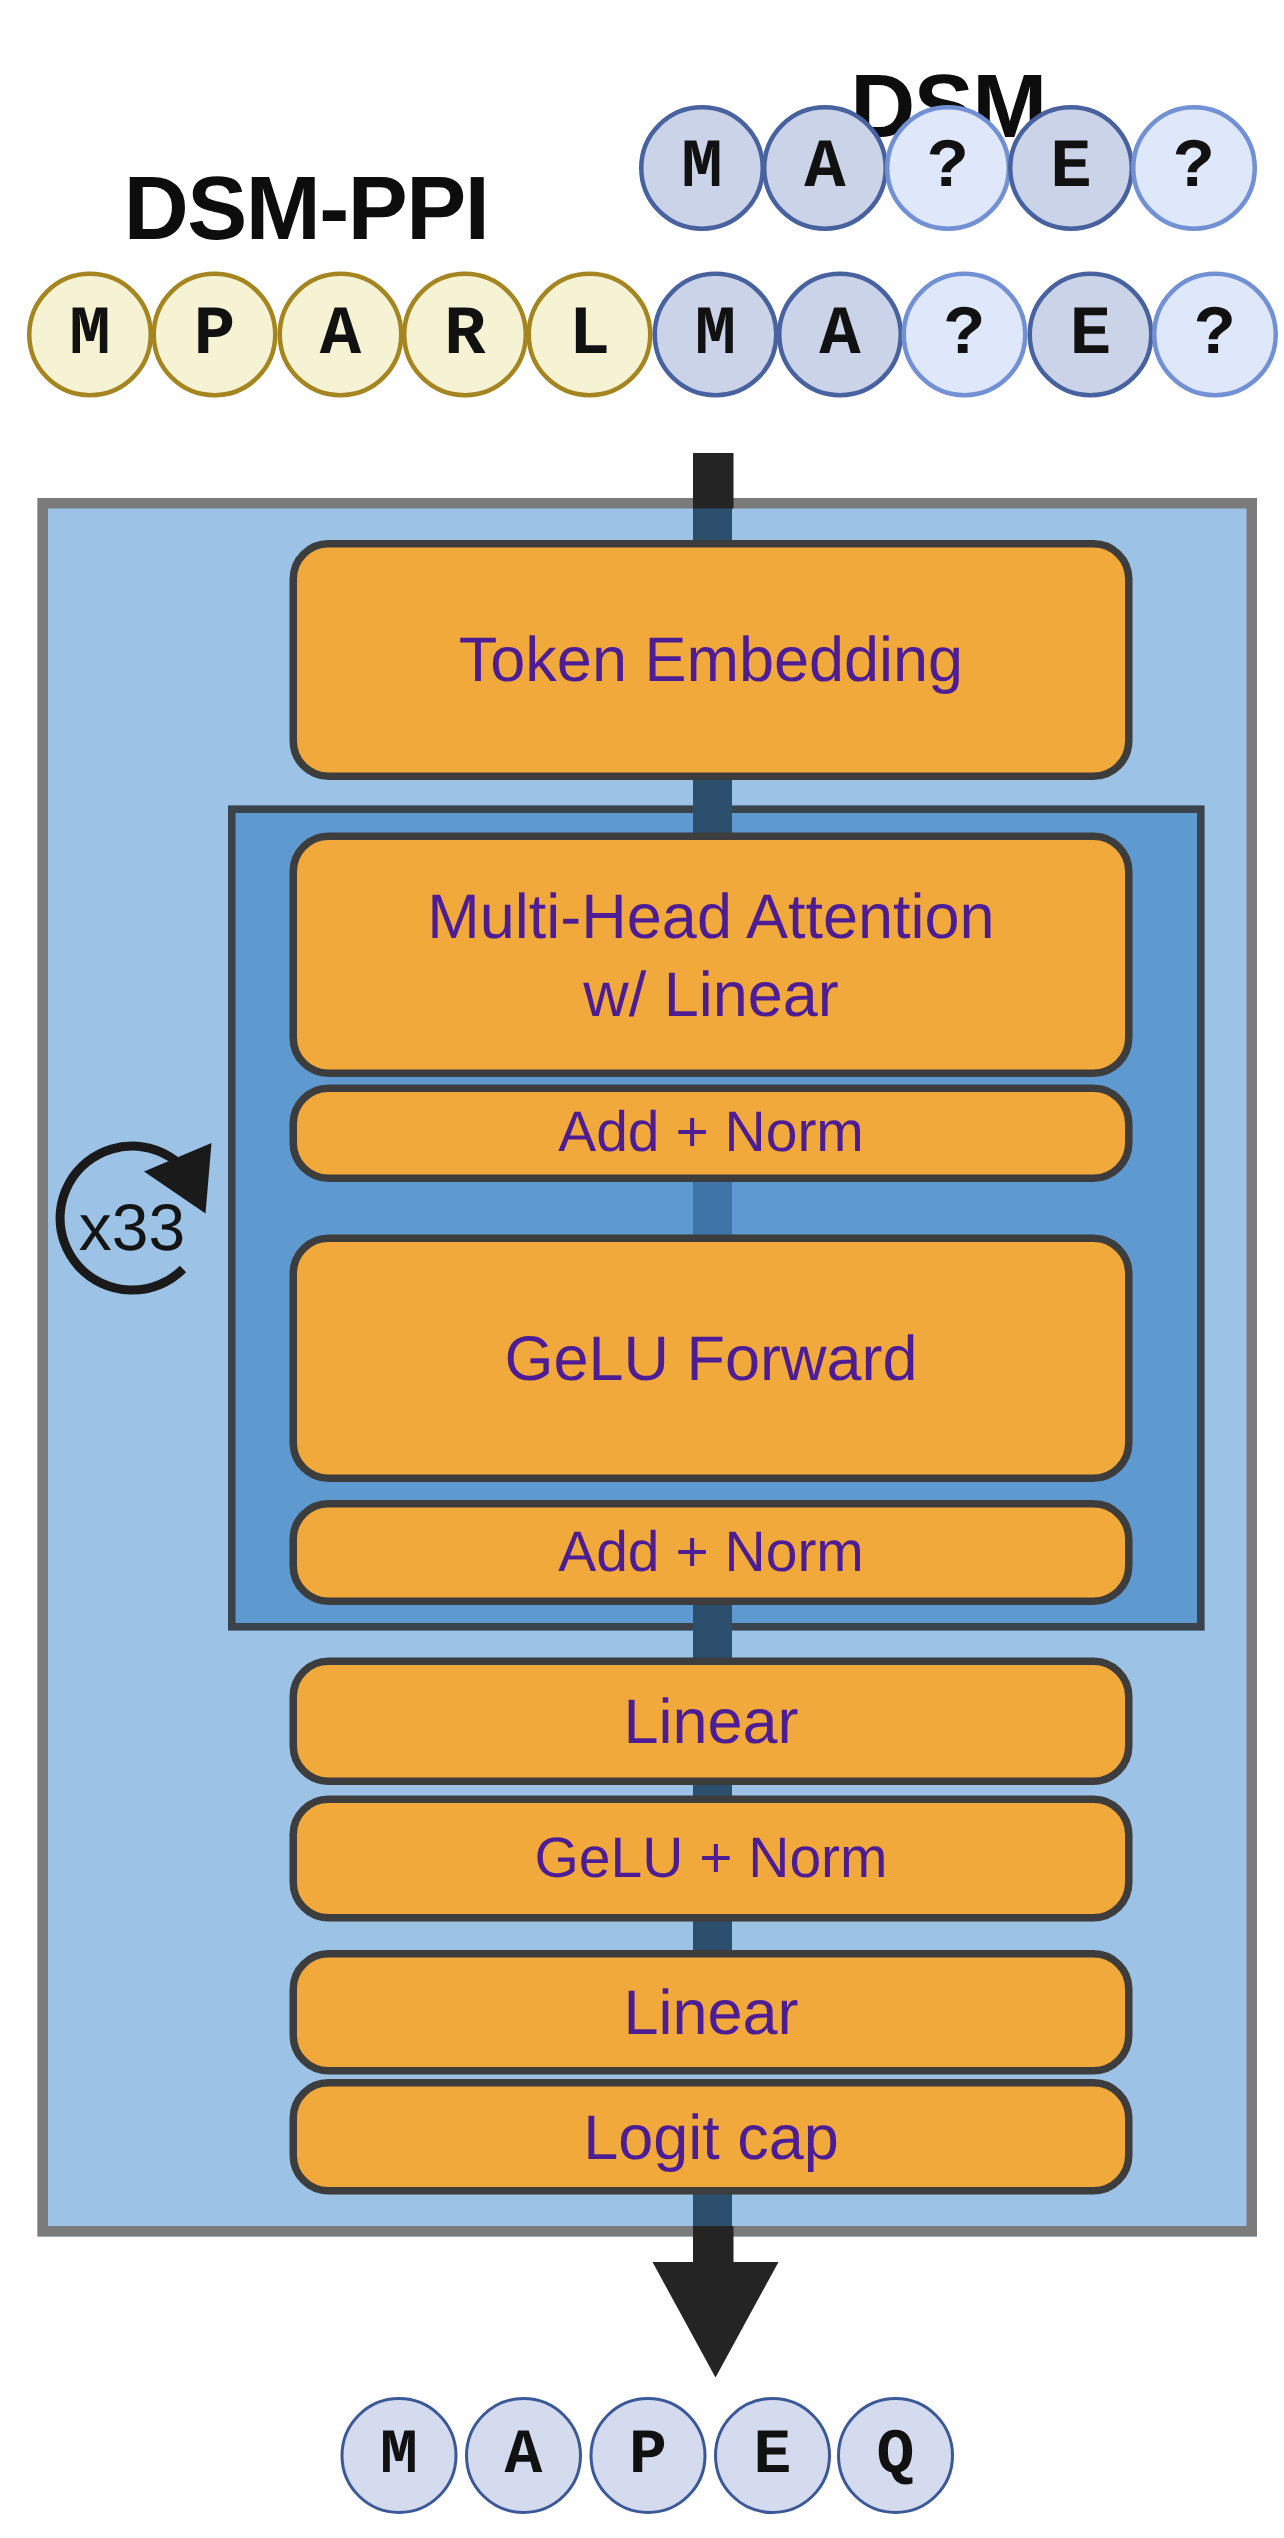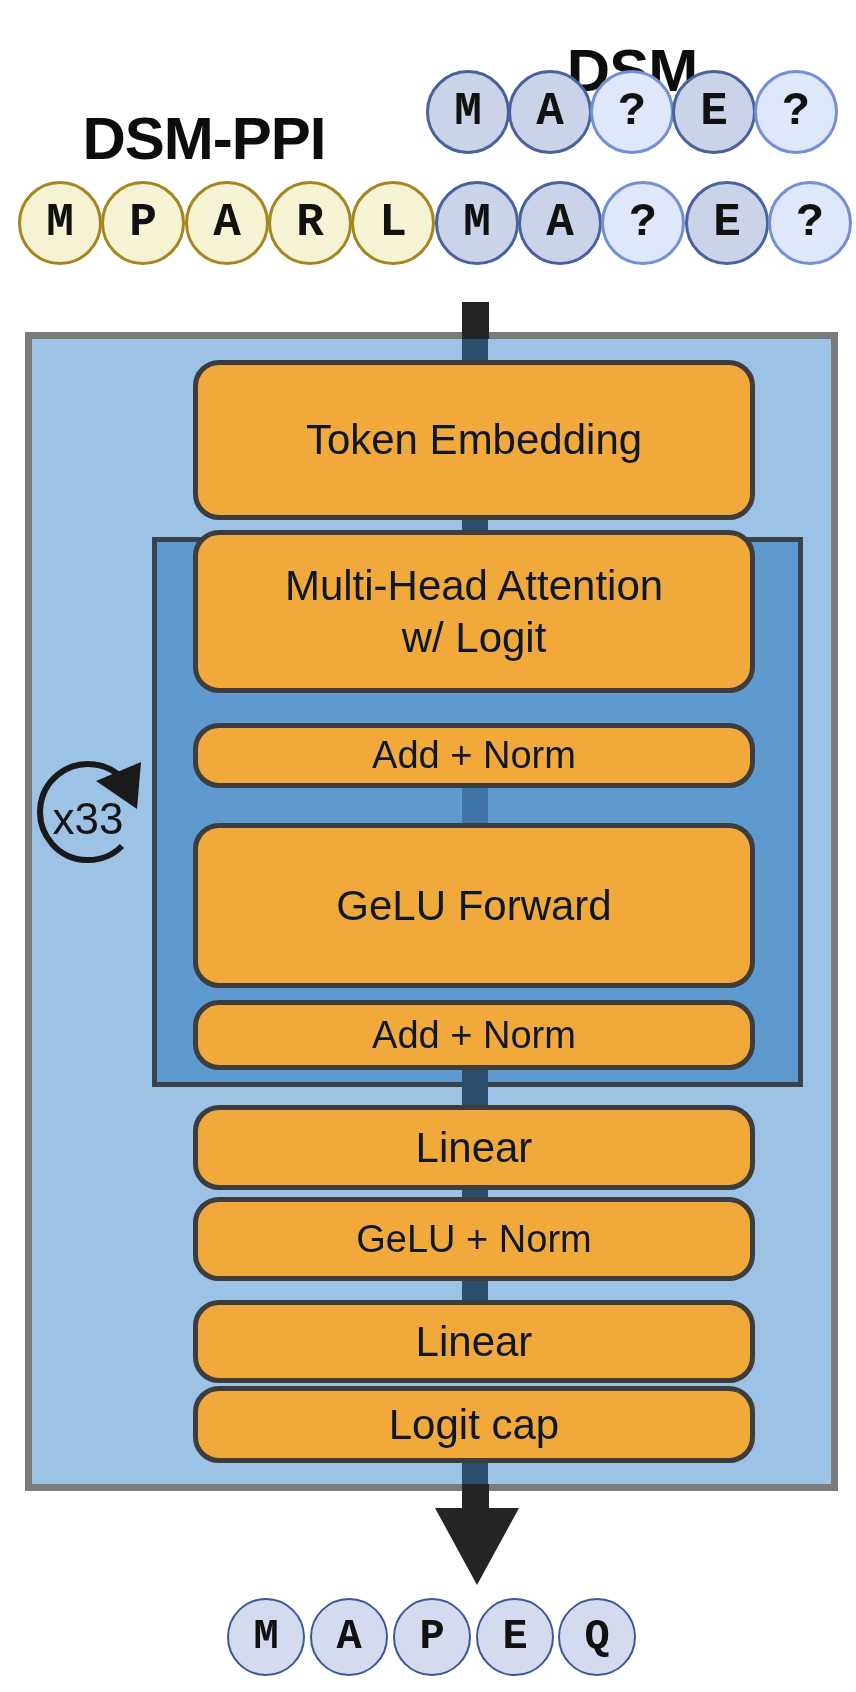--- a/index.html
+++ b/index.html
@@ -39,21 +39,21 @@
              box-sizing:border-box;background:var(--inner-fill);
              border:5px solid var(--inner-border);z-index:2;}
 
   .conn{position:absolute;left:462px;width:26px;z-index:3;}
   .conn.teal{background:var(--teal);}
   .conn.mid{background:var(--midblue);}
 
   .oblock{position:absolute;left:193px;width:562px;box-sizing:border-box;
           background:var(--orange-fill);border:5px solid var(--orange-border);
           border-radius:26px;z-index:4;display:flex;flex-direction:column;
-          align-items:center;justify-content:center;color:#0f172a;
+          align-items:center;justify-content:center;color:#4c1d95;
           text-align:center;line-height:1.22;}
   .big{font-size:42px;} .small{font-size:38px;}
 
   #stub-top{position:absolute;left:462px;top:302px;width:27px;height:37px;
             background:var(--black);z-index:5;}
   #arrow-shaft{position:absolute;left:462px;top:1484px;width:27px;height:26px;
                background:var(--black);z-index:5;}
   #arrow-head{position:absolute;left:435px;top:1508px;width:0;height:0;z-index:5;
               border-left:42px solid transparent;border-right:42px solid transparent;
               border-top:77px solid var(--black);}
@@ -96,23 +96,23 @@
   <div class="conn teal" style="top:515px;height:45px;"></div>
   <div class="conn mid" style="top:785px;height:41px;"></div>
   <div class="conn teal" style="top:1068px;height:40px;"></div>
   <div class="conn teal" style="top:1186px;height:14px;"></div>
   <div class="conn teal" style="top:1263px;height:42px;"></div>
   <div class="conn teal" style="top:1461px;height:26px;"></div>
 
   <div class="oblock big" style="top:360px;height:160px;">
     <span>Token Embedding</span>
   </div>
-  <div class="oblock big" style="top:530px;height:163px;">
+  <div class="oblock big" style="top:555px;height:163px;">
     <span>Multi-Head Attention</span>
-    <span>w/ Logit</span>
+    <span>w/ Linear</span>
   </div>
   <div class="oblock small" style="top:723px;height:65px;">
     <span>Add + Norm</span>
   </div>
   <div class="oblock big" style="top:823px;height:165px;">
     <span>GeLU Forward</span>
   </div>
   <div class="oblock small" style="top:1000px;height:70px;">
     <span>Add + Norm</span>
   </div>

